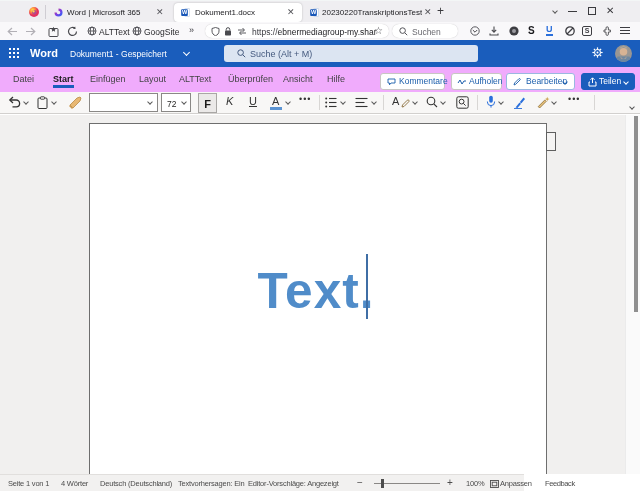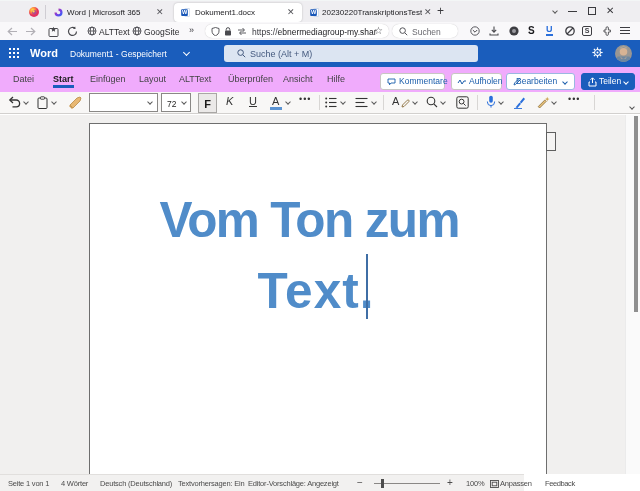--- a/index.html
+++ b/index.html
@@ -240,21 +240,21 @@
   <div class="btn" style="left:451px; width:51px;">
     <svg style="position:absolute; left:5px; top:4px;" width="10" height="8" viewBox="0 0 10 8">
         <path d="M1 5 L3 2 L5 6 L7 3 H9" fill="none" stroke="#1a5dab" stroke-width="1"></path>
       </svg>
     <span style="position:absolute; left:17px;">Aufholen</span>
   </div>
   <div class="btn" style="left:506px; width:69px; border-color:#9ab8e0;">
     <svg style="position:absolute; left:6px; top:4px;" width="8" height="8" viewBox="0 0 8 8">
         <path d="M1 7 L1.6 5 L5.8 0.8 A0.7 0.7 0 0 1 7 2 L2.8 6.2 Z" fill="none" stroke="#1a5dab" stroke-width="0.9"></path>
       </svg>
-    <span style="position:absolute; left:9px;">Bearbeiten</span>
+    <span style="position:absolute; left:19px;">Bearbeiten</span>
     <span class="chv" style="position:absolute; right:7px; top:6px; border-color:#1a5dab;"></span>
   </div>
   <div class="btn" style="left:581px; width:54px; background:#1a5dbc; border-color:#1a5dbc; color:#fff;">
     <svg style="position:absolute; left:6px; top:3px;" width="9" height="10" viewBox="0 0 9 10">
         <path d="M4.5 6 V1 M2.5 2.8 L4.5 0.8 L6.5 2.8" fill="none" stroke="#fff" stroke-width="1"></path>
         <path d="M2 5 H1 V9 H8 V5 H7" fill="none" stroke="#fff" stroke-width="1"></path>
       </svg>
     <span style="position:absolute; left:17px;">Teilen</span>
     <span class="chv" style="position:absolute; right:6px; top:6px; border-color:#fff;"></span>
   </div>
@@ -342,21 +342,20 @@
   </svg>
   <span class="chv abs" style="left:552px; top:8px;"></span>
   <span class="abs" style="left:568px; top:2px; font-size:9px; letter-spacing:1px; color:#333;">•••</span>
   <div class="sep" style="left:594px;"></div>
   <span class="chv abs" style="left:630px; top:13px; border-color:#555;"></span>
 </div>
 
 <div id="docarea" class="abs">
   <div id="page"></div>
   <div class="abs" style="left:546px; top:17px; width:10px; height:19px; background:#f5f4f3; border:1px solid #5f5f5f;"></div>
-  <div class="hl" style="left:159.5px; top:79.5px; letter-spacing:-1.62px;">Vom Ton zum</div>
   <div class="hl" style="left:257.5px; top:150.7px; letter-spacing:1.05px;">Text.</div>
   <div class="abs" style="left:366px; top:138.5px; width:1.5px; height:65px; background:#3f6ea5;"></div>
 
   <div class="abs" style="left:625px; top:0; width:15px; height:359px; background:#fafafa; border-left:1px solid #ebebeb;"></div>
   <div class="abs" style="left:634px; top:1px; width:4px; height:196px; background:#8f8f8f;"></div>
 </div>
 
 <div id="statusbar" class="abs">
   <span class="st" style="left:8px;">Seite 1 von 1</span>
   <span class="st" style="left:61px;">4 Wörter</span>

